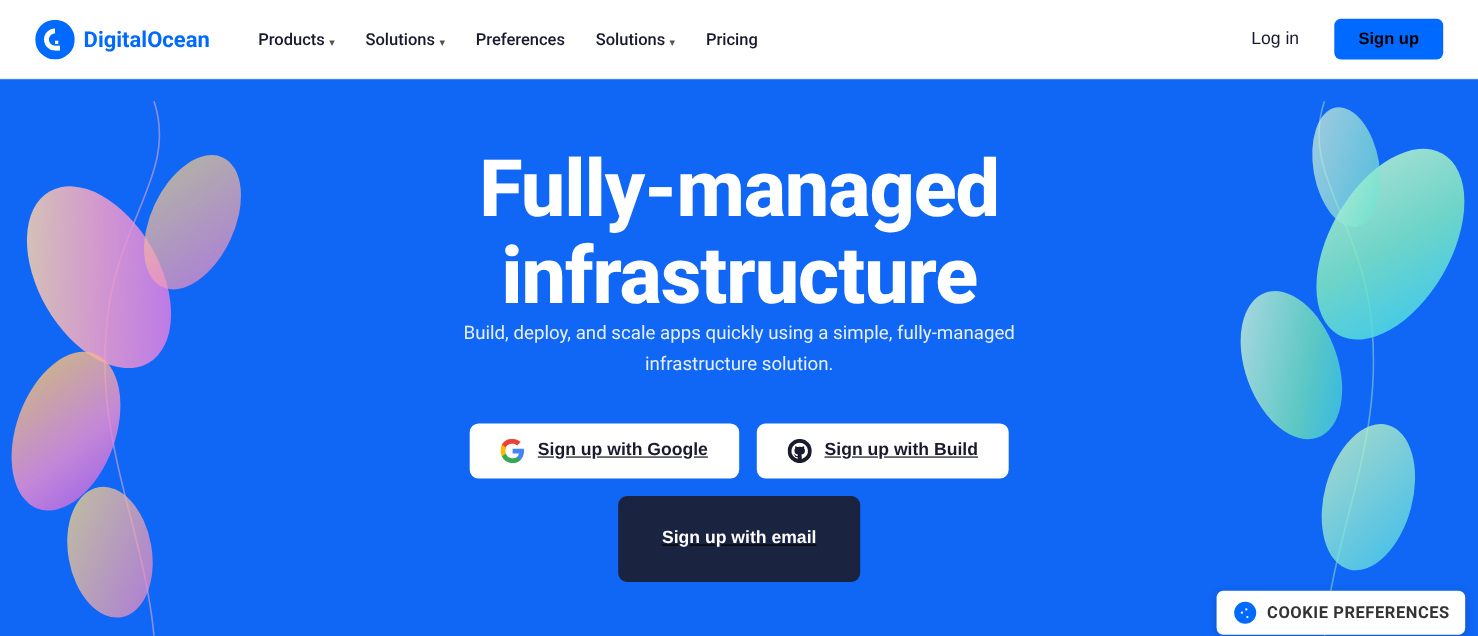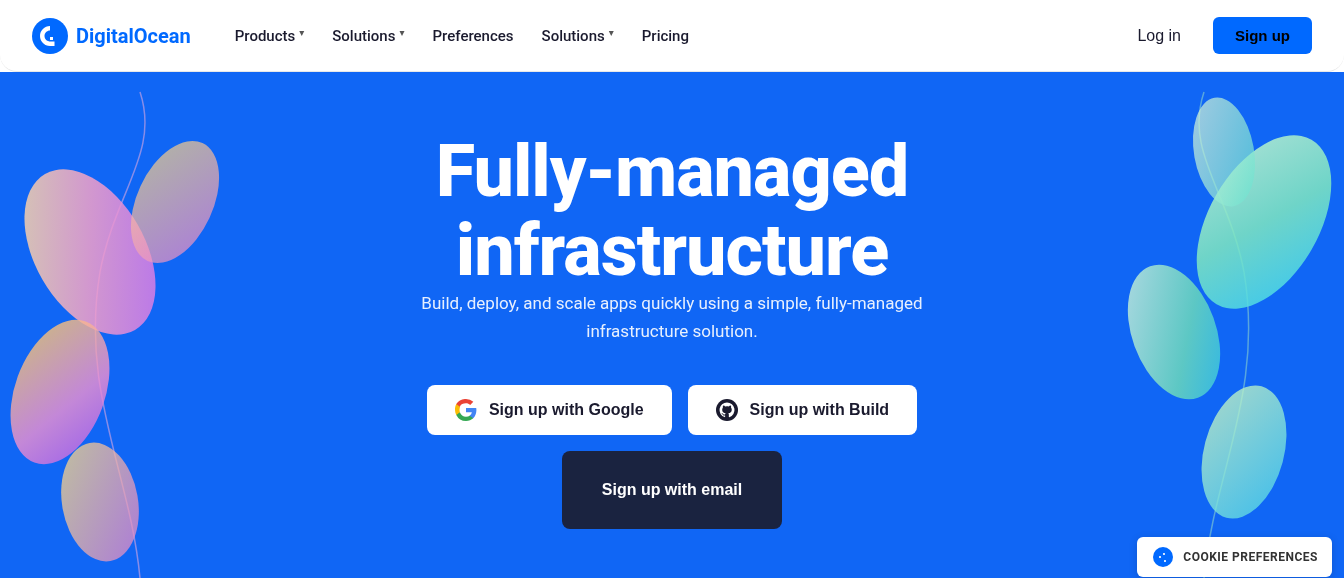--- a/index.html
+++ b/index.html
@@ -4,28 +4,27 @@
   <style>
     * { margin: 0; padding: 0; box-sizing: border-box; }
     body { font-family: -apple-system, BlinkMacSystemFont, 'Segoe UI', Roboto, sans-serif; width: 1344px; overflow-x: hidden; }
 
     
     nav {
       display: flex; align-items: center;
       padding: 0 32px; height: 72px;
       background: #fff;
       border-bottom: 1px solid #e8e8e8;
-      border-radius: 17px;
     }
     .nav-logo { display: flex; align-items: center; gap: 8px; text-decoration: none; margin-right: 32px; }
     .nav-logo-icon { width: 36px; height: 36px; }
     .nav-logo-text { font-size: 20px; font-weight: 700; color: #0069ff; }
     .nav-links { display: flex; align-items: center; gap: 4px; flex: 1; }
     .nav-link {
-      display: flex; align-items: flex-start; gap: 4px;
+      display: flex; align-items: flex-end; gap: 4px;
       padding: 8px 12px; color: #1a1a2e; font-size: 15px;
       font-weight: 500; text-decoration: none; cursor: pointer;
       border-radius: 6px;
     }
     .chevron { font-size: 10px; color: #555; }
     .nav-actions { display: flex; align-items: center; gap: 12px; }
     .btn-login {
       padding: 8px 20px; background: transparent; border: none;
       font-size: 16px; font-weight: 500; color: #1a1a2e; cursor: pointer;
       border-radius: 6px;
@@ -51,21 +50,21 @@
     .hero-title {
       font-size: 72px; font-weight: 800; color: #fff;
       line-height: 1.1; 
       letter-spacing: -1px;
     }
     .hero-subtitle {
       font-size: 17px; color: rgba(255,255,255,0.9);
       line-height: 1.6; margin-bottom: 40px;
       max-width: 560px; margin-left: auto; margin-right: auto;
     }
-    .hero-buttons { display: flex; gap: 16px; justify-content: center; flex-wrap: wrap; }
+    .hero-buttons { display: flex; gap: 16px; justify-content: center; flex-wrap: wrap; text-decoration: underline; }
     .btn-google, .btn-github {
       display: flex; align-items: center; gap: 12px;
       padding: 14px 28px; background: #fff; color: #1a1a2e;
       border: none; border-radius: 8px; font-size: 16px;
       font-weight: 600; cursor: pointer; min-width: 220px;
       justify-content: center;
     }
     .btn-email {
       display: flex; align-items: center; gap: 12px;
       padding: 30px 28px; background: #1a2340; color: #fff;
@@ -82,21 +81,21 @@
     .plant-right {
       position: absolute; right: 0; top: 0; bottom: 0;
       width: 280px; z-index: 1; pointer-events: none;
     }
 
     
     .cookie-bar {
       position: absolute; bottom: 12px; right: 12px;
       display: flex; align-items: center; gap: 8px;
       background: #fff; border-radius: 6px;
-      padding: 8px 14px; font-size: 12px; font-weight: 700;
+      padding: 8px 14px; font-size: 15px; font-weight: 700;
       letter-spacing: 0.5px; color: #333; text-transform: uppercase;
       cursor: pointer; z-index: 10; box-shadow: 0 2px 8px rgba(0,0,0,0.15); text-align: right;
     }
     .cookie-icon { width: 24px; height: 24px; }
 
     
     .google-g {
       width: 22px; height: 22px;
       display: inline-flex; align-items: center; justify-content: center;
       font-size: 15px; font-weight: 700;

